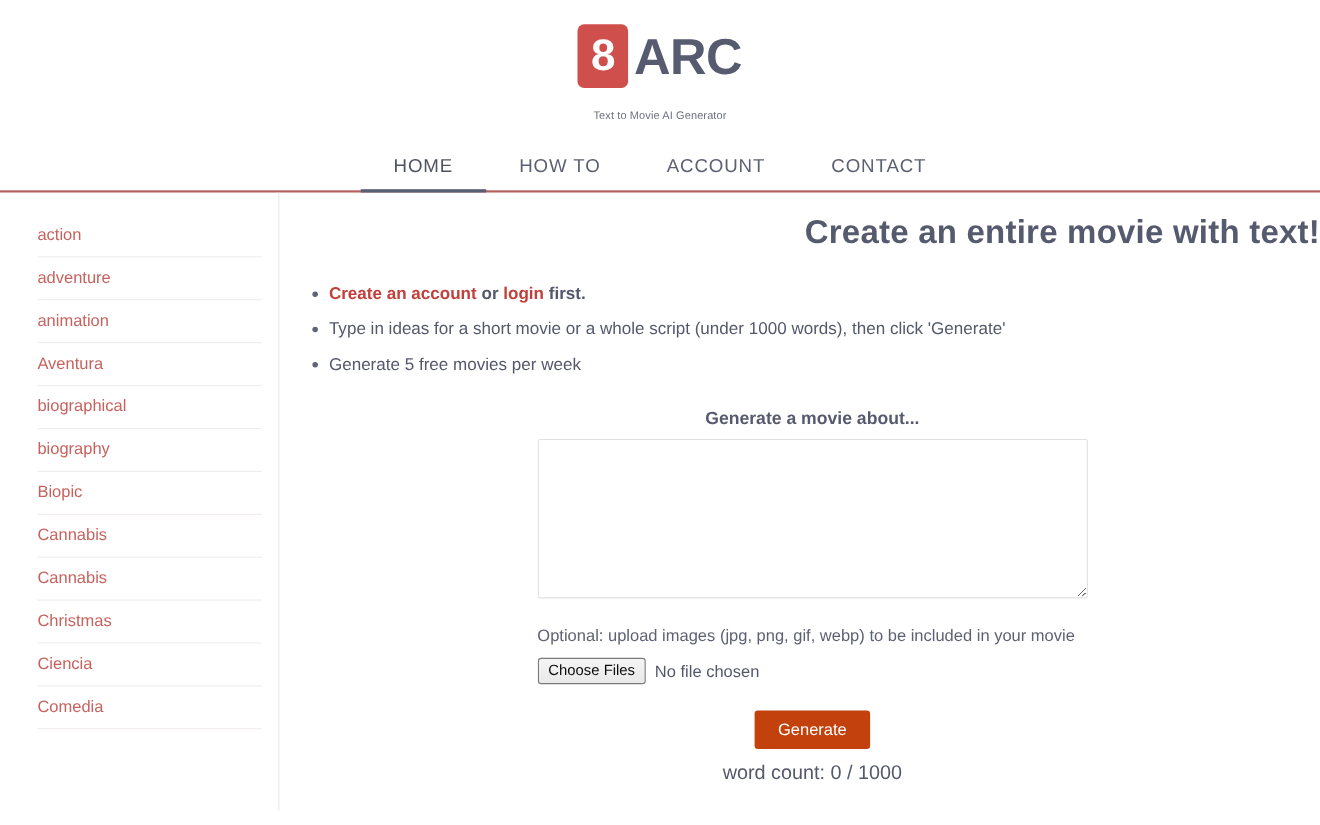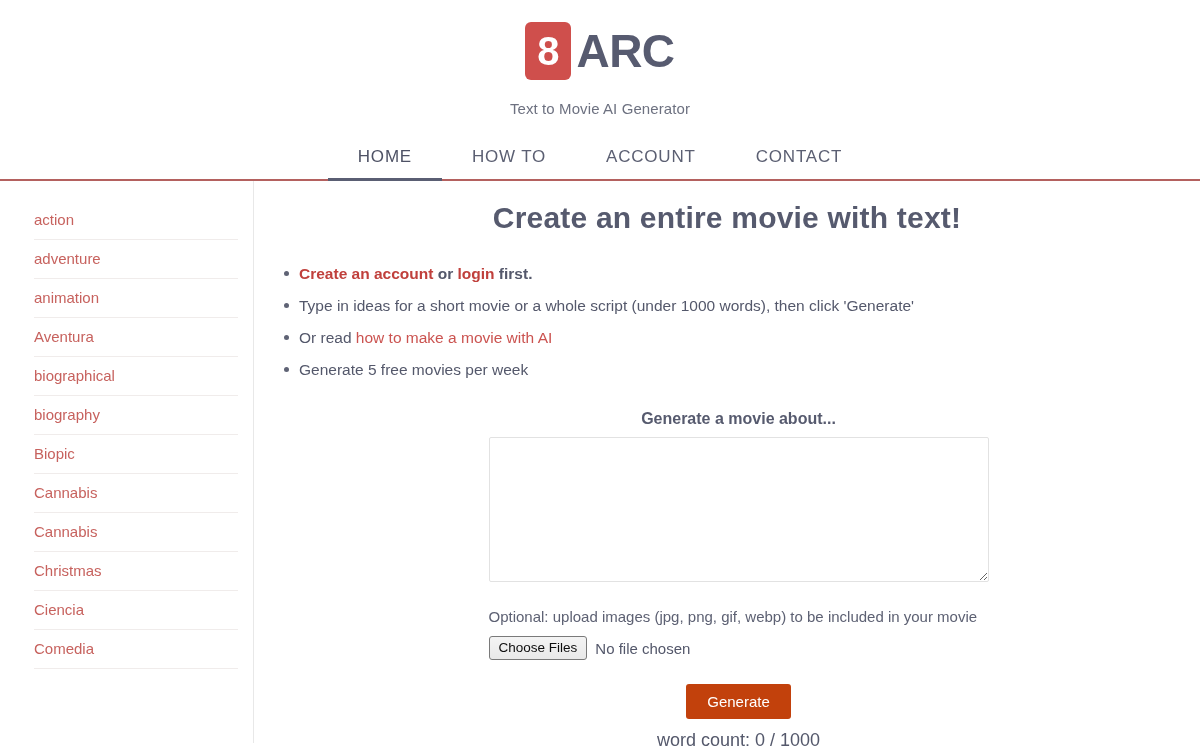--- a/index.html
+++ b/index.html
@@ -41,21 +41,21 @@
   .logo-word {
     font-size: 46px;
     font-weight: bold;
     color: #575b70;
     letter-spacing: -0.5px;
     margin-left: 5px;
     line-height: 58px;
   }
   .tagline {
     margin-top: 20px;
-    font-size: 15px;
+    font-size: 10px;
     color: #6d7180;
     letter-spacing: 0.1px;
   }
 
   
   .nav {
     margin-top: 30px;
     display: flex;
     justify-content: center;
     align-items: flex-start;
@@ -113,21 +113,21 @@
     line-height: 21px;
   }
 
   
   .main {
     flex: 1 1 auto;
     padding: 0;
     position: relative;
   }
   .main-title {
-    text-align: center;
+    text-align: right;
     font-size: 30px;
     font-weight: bold;
     color: #565a6e;
     margin: 20px 0 0 0;
     letter-spacing: 0.2px;
   }
   .intro-list {
     list-style: none;
     margin: 26px 4px 0 0;
     padding: 0 0 0 30px;
@@ -300,23 +300,20 @@
     <h1 class="main-title">Create an entire movie with text!</h1>
 
     <ul class="intro-list">
       <li class="intro-item bold">
         <a class="link-red" href="#">Create an account</a><span> or </span><a class="link-red" href="#">login</a><span> first.</span>
       </li>
       <li class="intro-item">
         <span>Type in ideas for a short movie or a whole script (under 1000 words), then click 'Generate'</span>
       </li>
       <li class="intro-item">
-        <span>Or read </span><a class="link-red soft" href="#">how to make a movie with AI</a>
-      </li>
-      <li class="intro-item">
         <span>Generate 5 free movies per week</span>
       </li>
     </ul>
 
     <div class="form-wrap">
       <div class="form-title">Generate a movie about...</div>
 
       <textarea class="prompt-box" placeholder="" style=""></textarea>
 
       <div class="upload-note">Optional: upload images (jpg, png, gif, webp) to be included in your movie</div>

